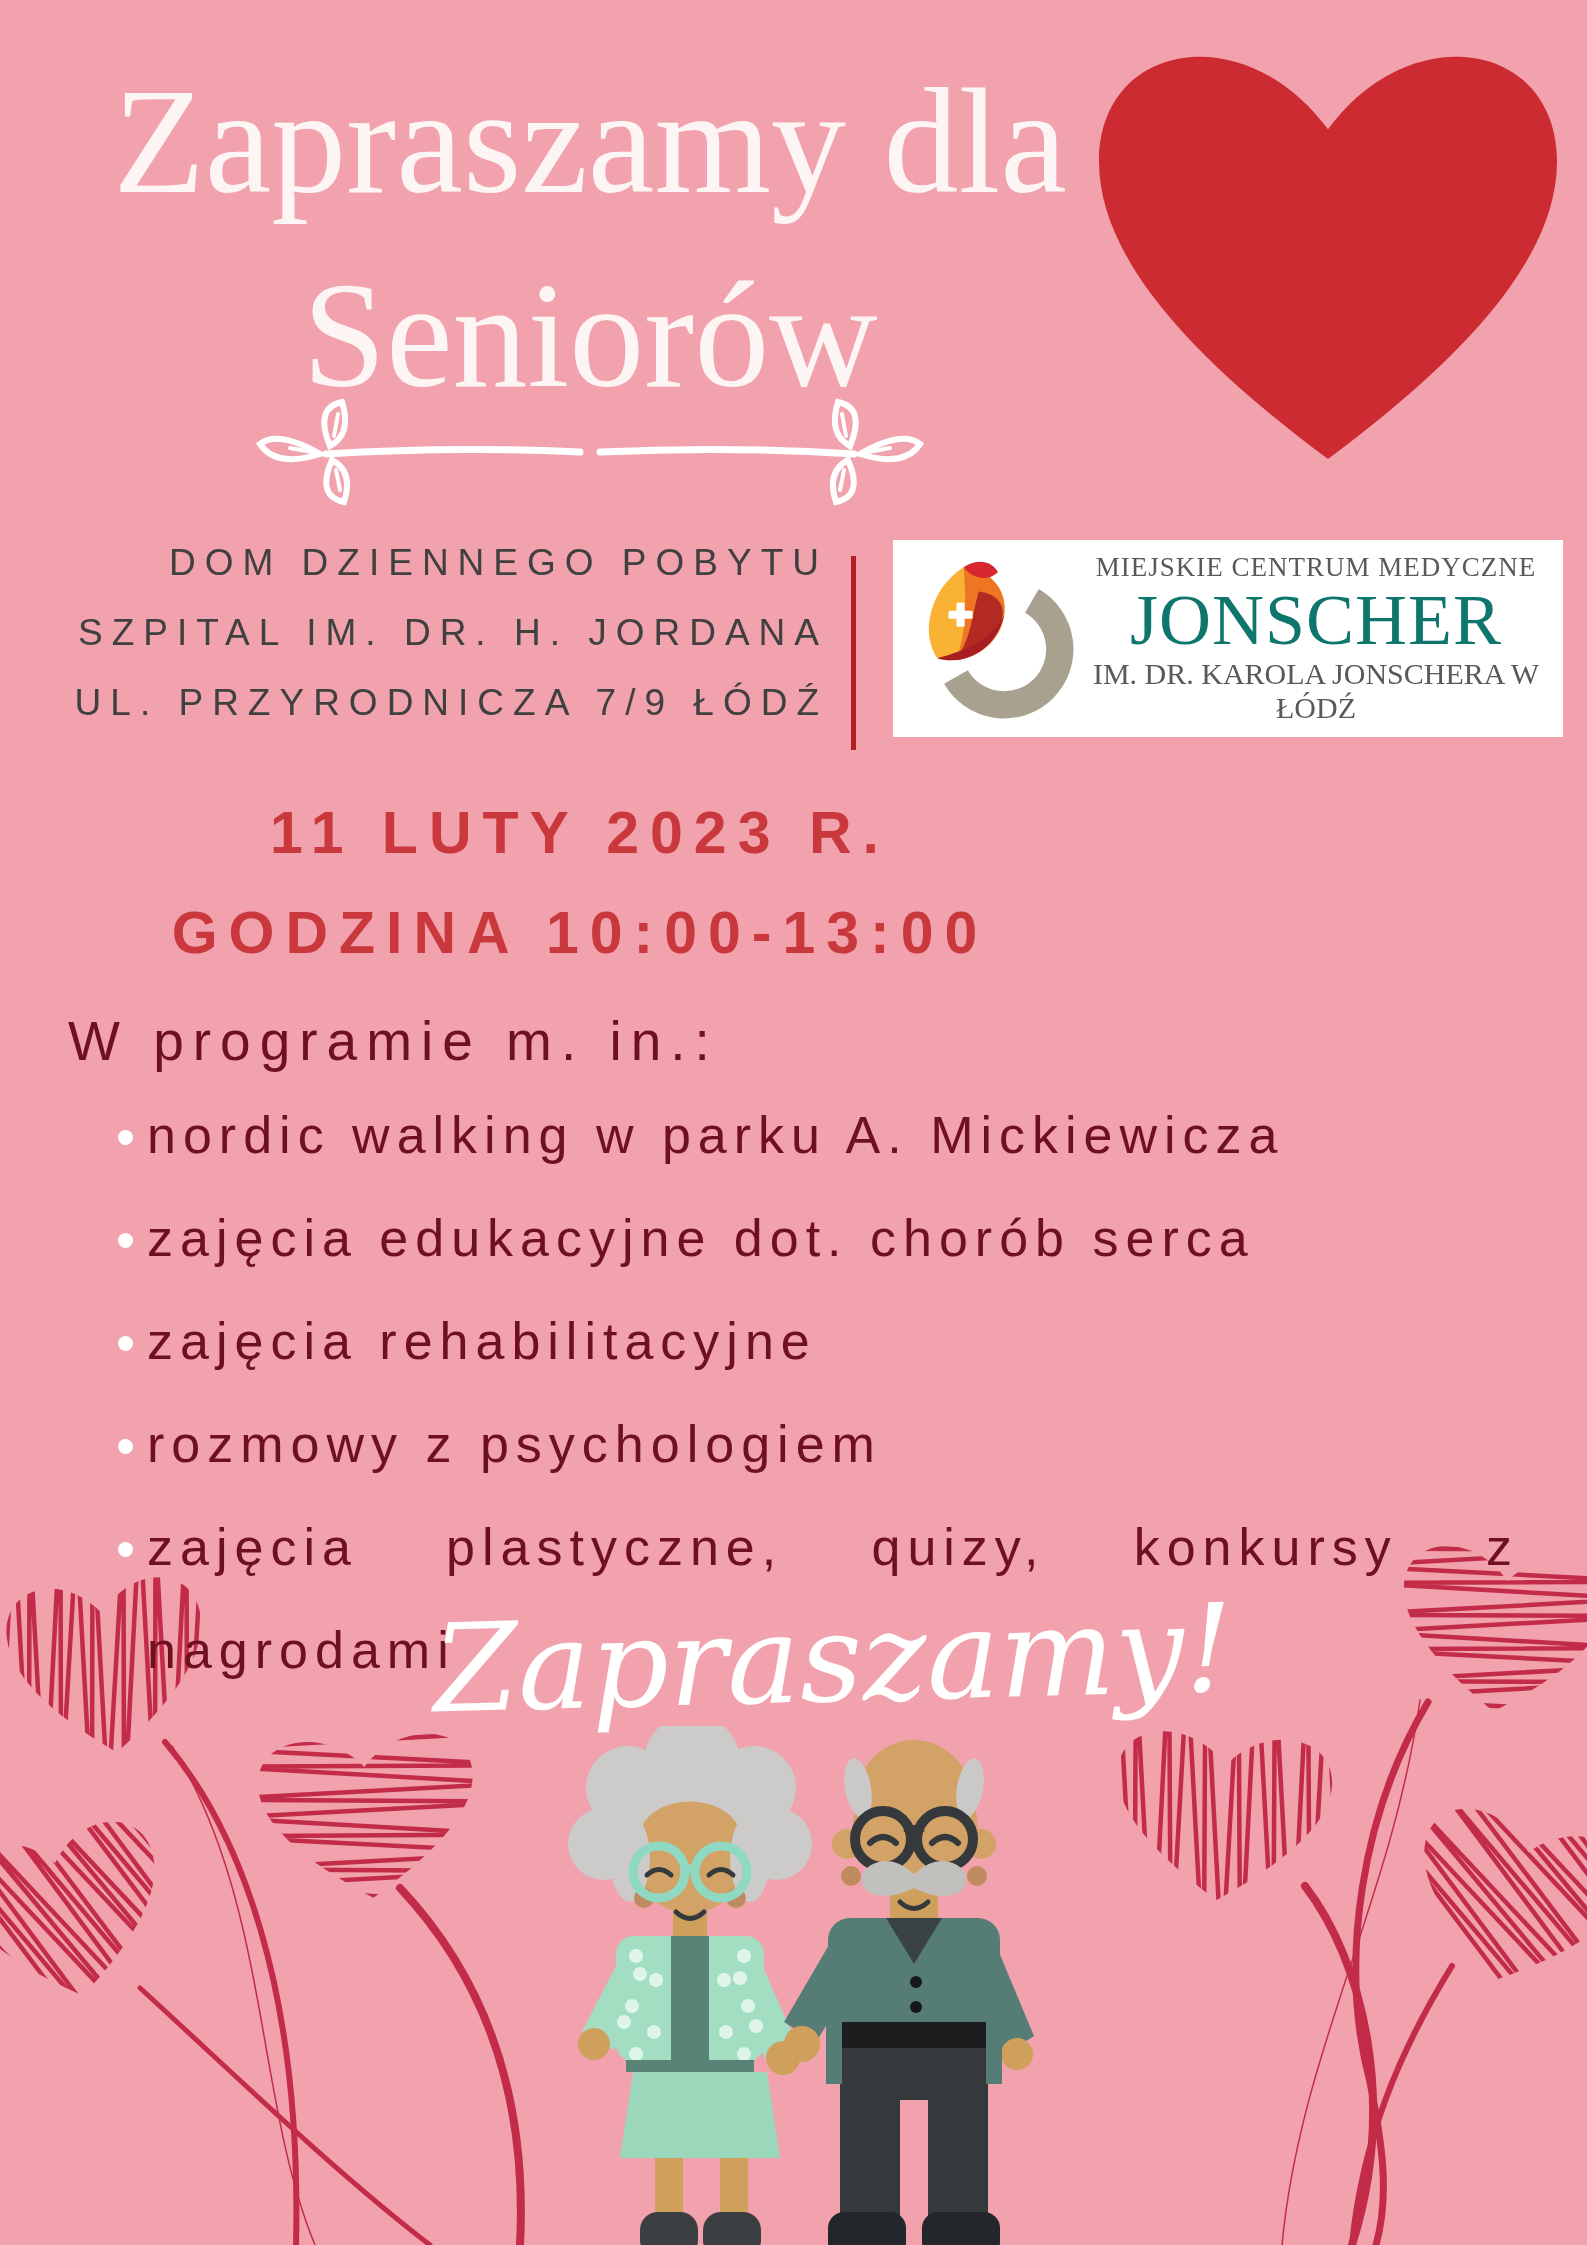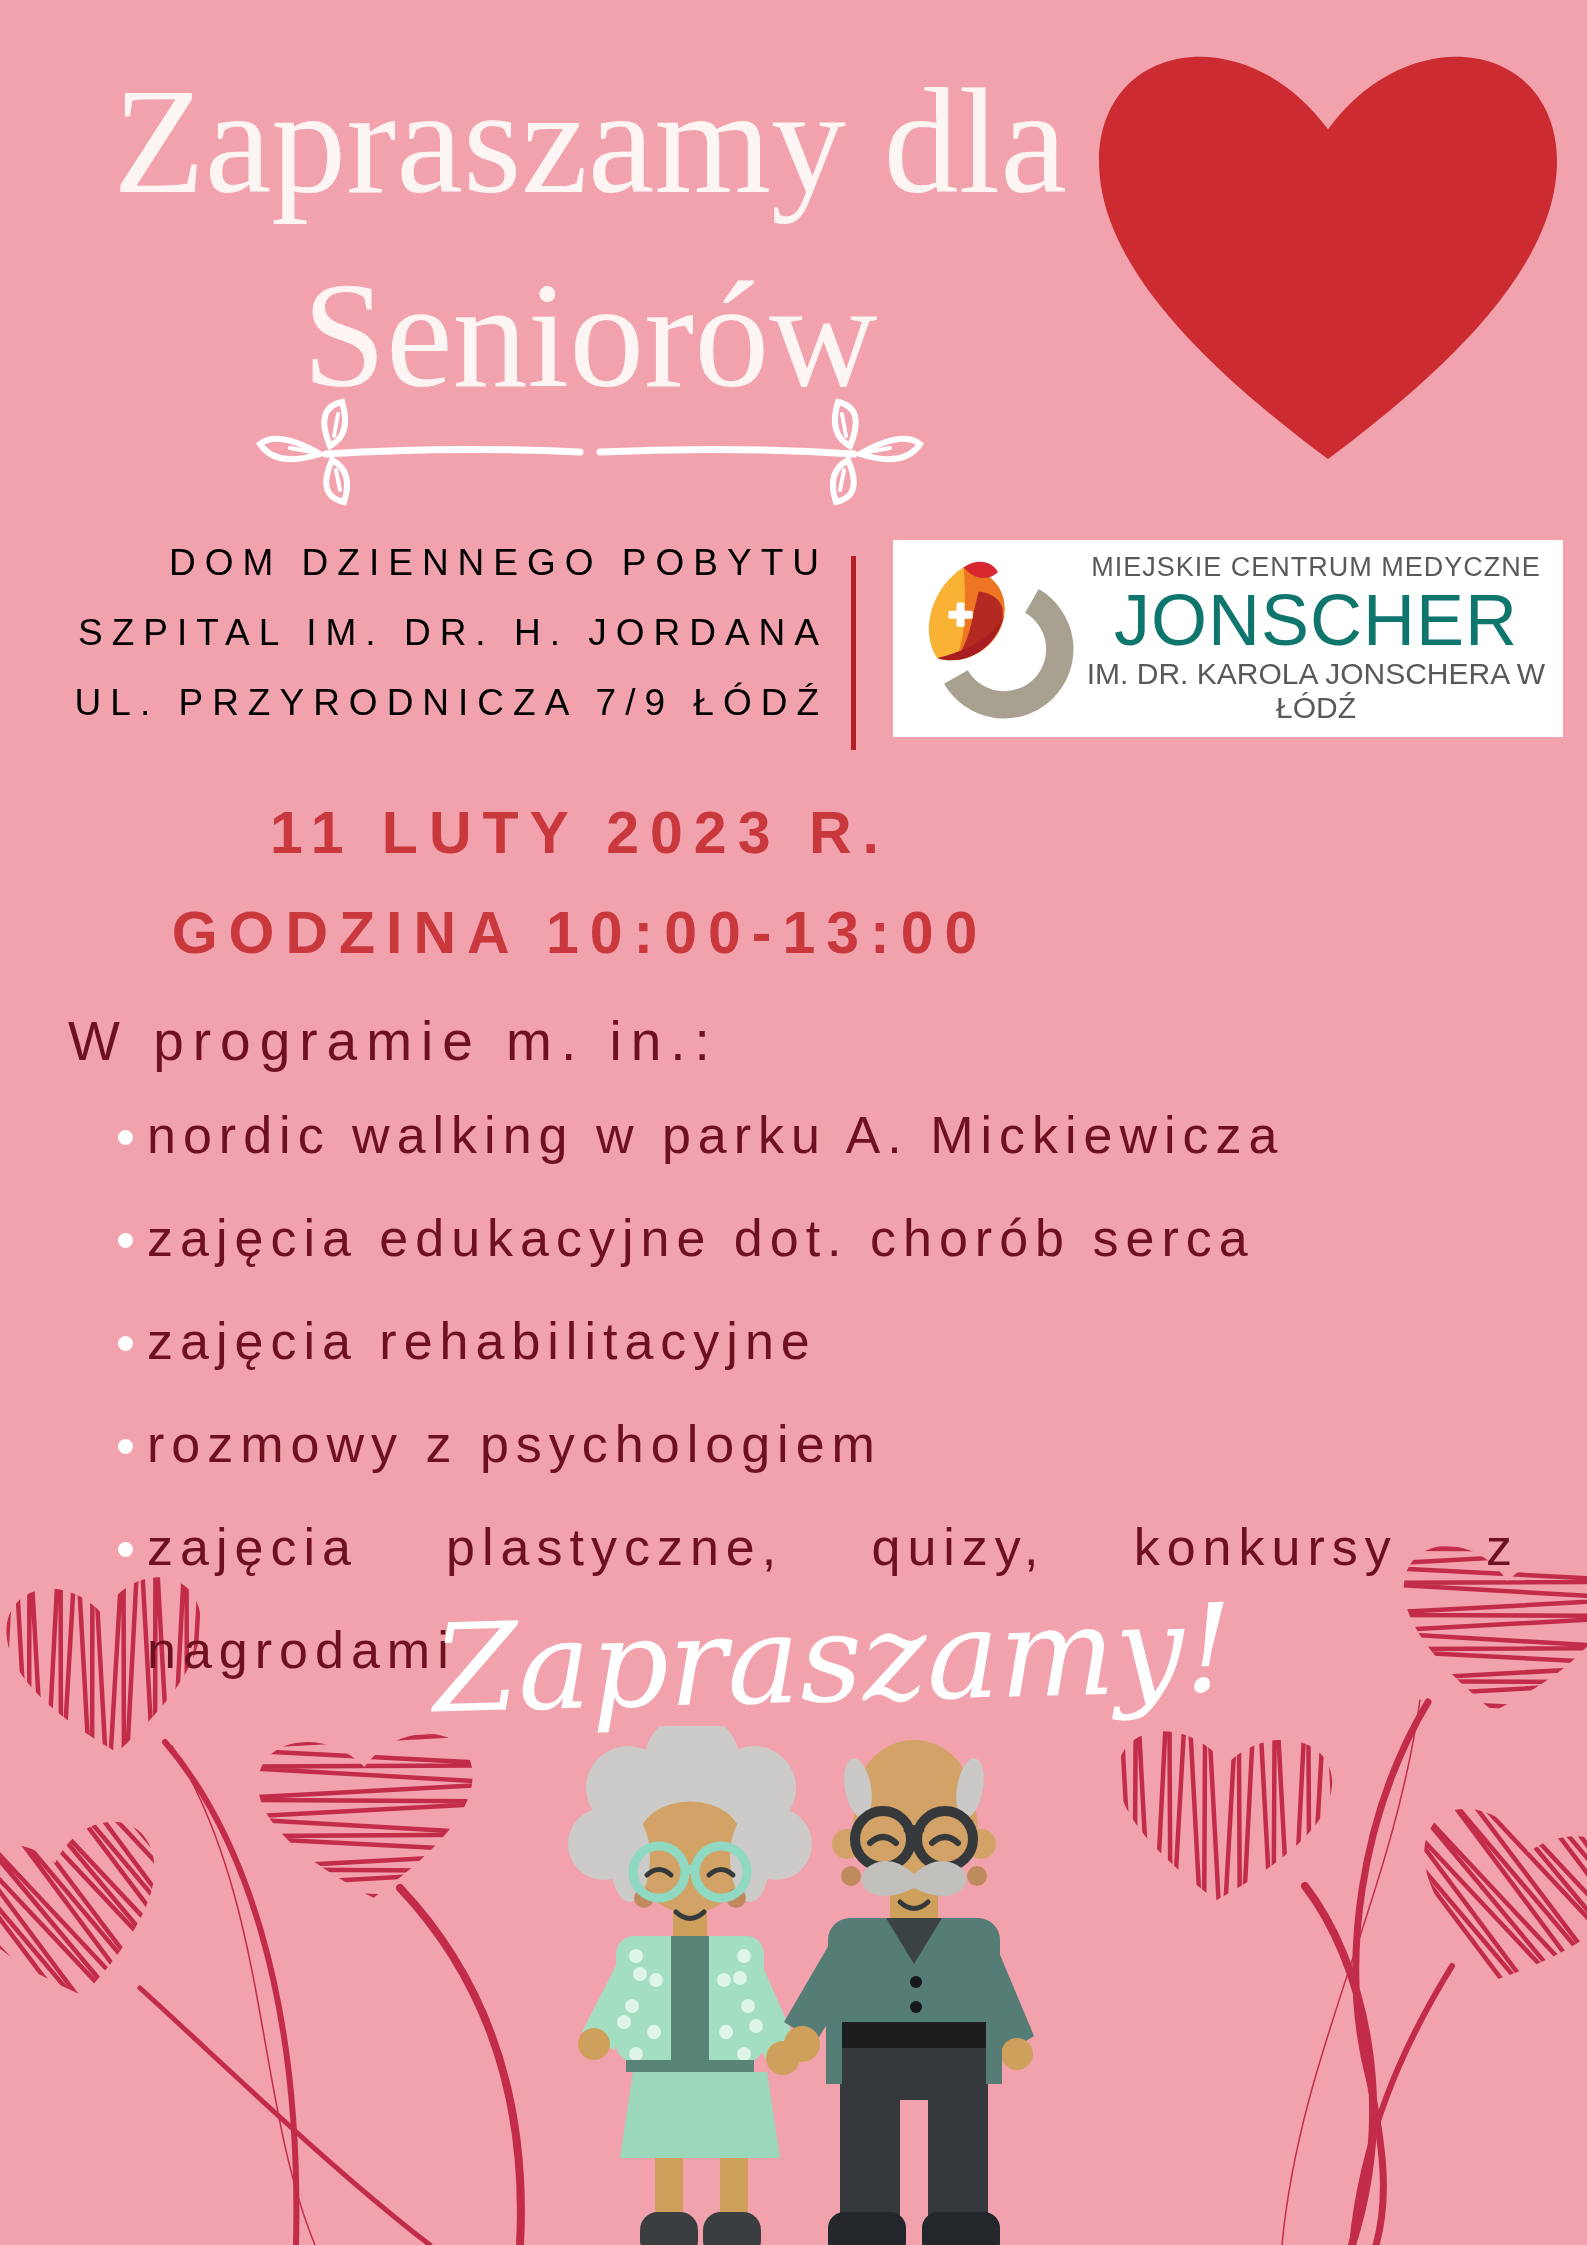--- a/index.html
+++ b/index.html
@@ -13,30 +13,30 @@
     font-family:"Liberation Serif",serif;font-size:150px;line-height:194px;
     color:#FCF5F4;z-index:3;
   }
   
   .big-heart{position:absolute;left:1080px;top:30px;z-index:2;}
   
   .divider{position:absolute;left:250px;top:398px;z-index:3;}
   
   .venue{
     position:absolute;top:528px;left:0;width:828px;text-align:right;
-    color:#000000;font-size:37px;letter-spacing:9px;line-height:70px;
+    color:#404040;font-size:37px;letter-spacing:9px;line-height:70px;
     white-space:nowrap;z-index:3;
   }
   .vline{position:absolute;left:851px;top:556px;width:5px;height:194px;background:#B22026;z-index:3;}
   .logo-box{
     position:absolute;left:893px;top:540px;width:670px;height:197px;background:#FFFFFF;
     display:flex;align-items:center;z-index:3;
   }
   .logo-mark{margin-left:18px;flex:0 0 auto;}
-  .logo-text{flex:1;text-align:center;font-family:Liberation Sans, sans-serif;padding-right:14px;}
+  .logo-text{flex:1;text-align:center;font-family:Liberation Serif, serif;padding-right:14px;}
   .logo-top{font-size:27px;color:#58595B;letter-spacing:1px;}
   .logo-name{font-size:72px;color:#0f766e;letter-spacing:1px;line-height:74px;}
   .logo-bottom{font-size:30px;color:#58595B;letter-spacing:0px;}
   
   .date-block{
     position:absolute;top:795px;left:0;width:1160px;text-align:center;
     color:#C9383C;font-weight:bold;font-size:59px;letter-spacing:11px;z-index:3;
   }
   .date-block .line{line-height:76px;}
   .date-block .line + .line{margin-top:24px;}

